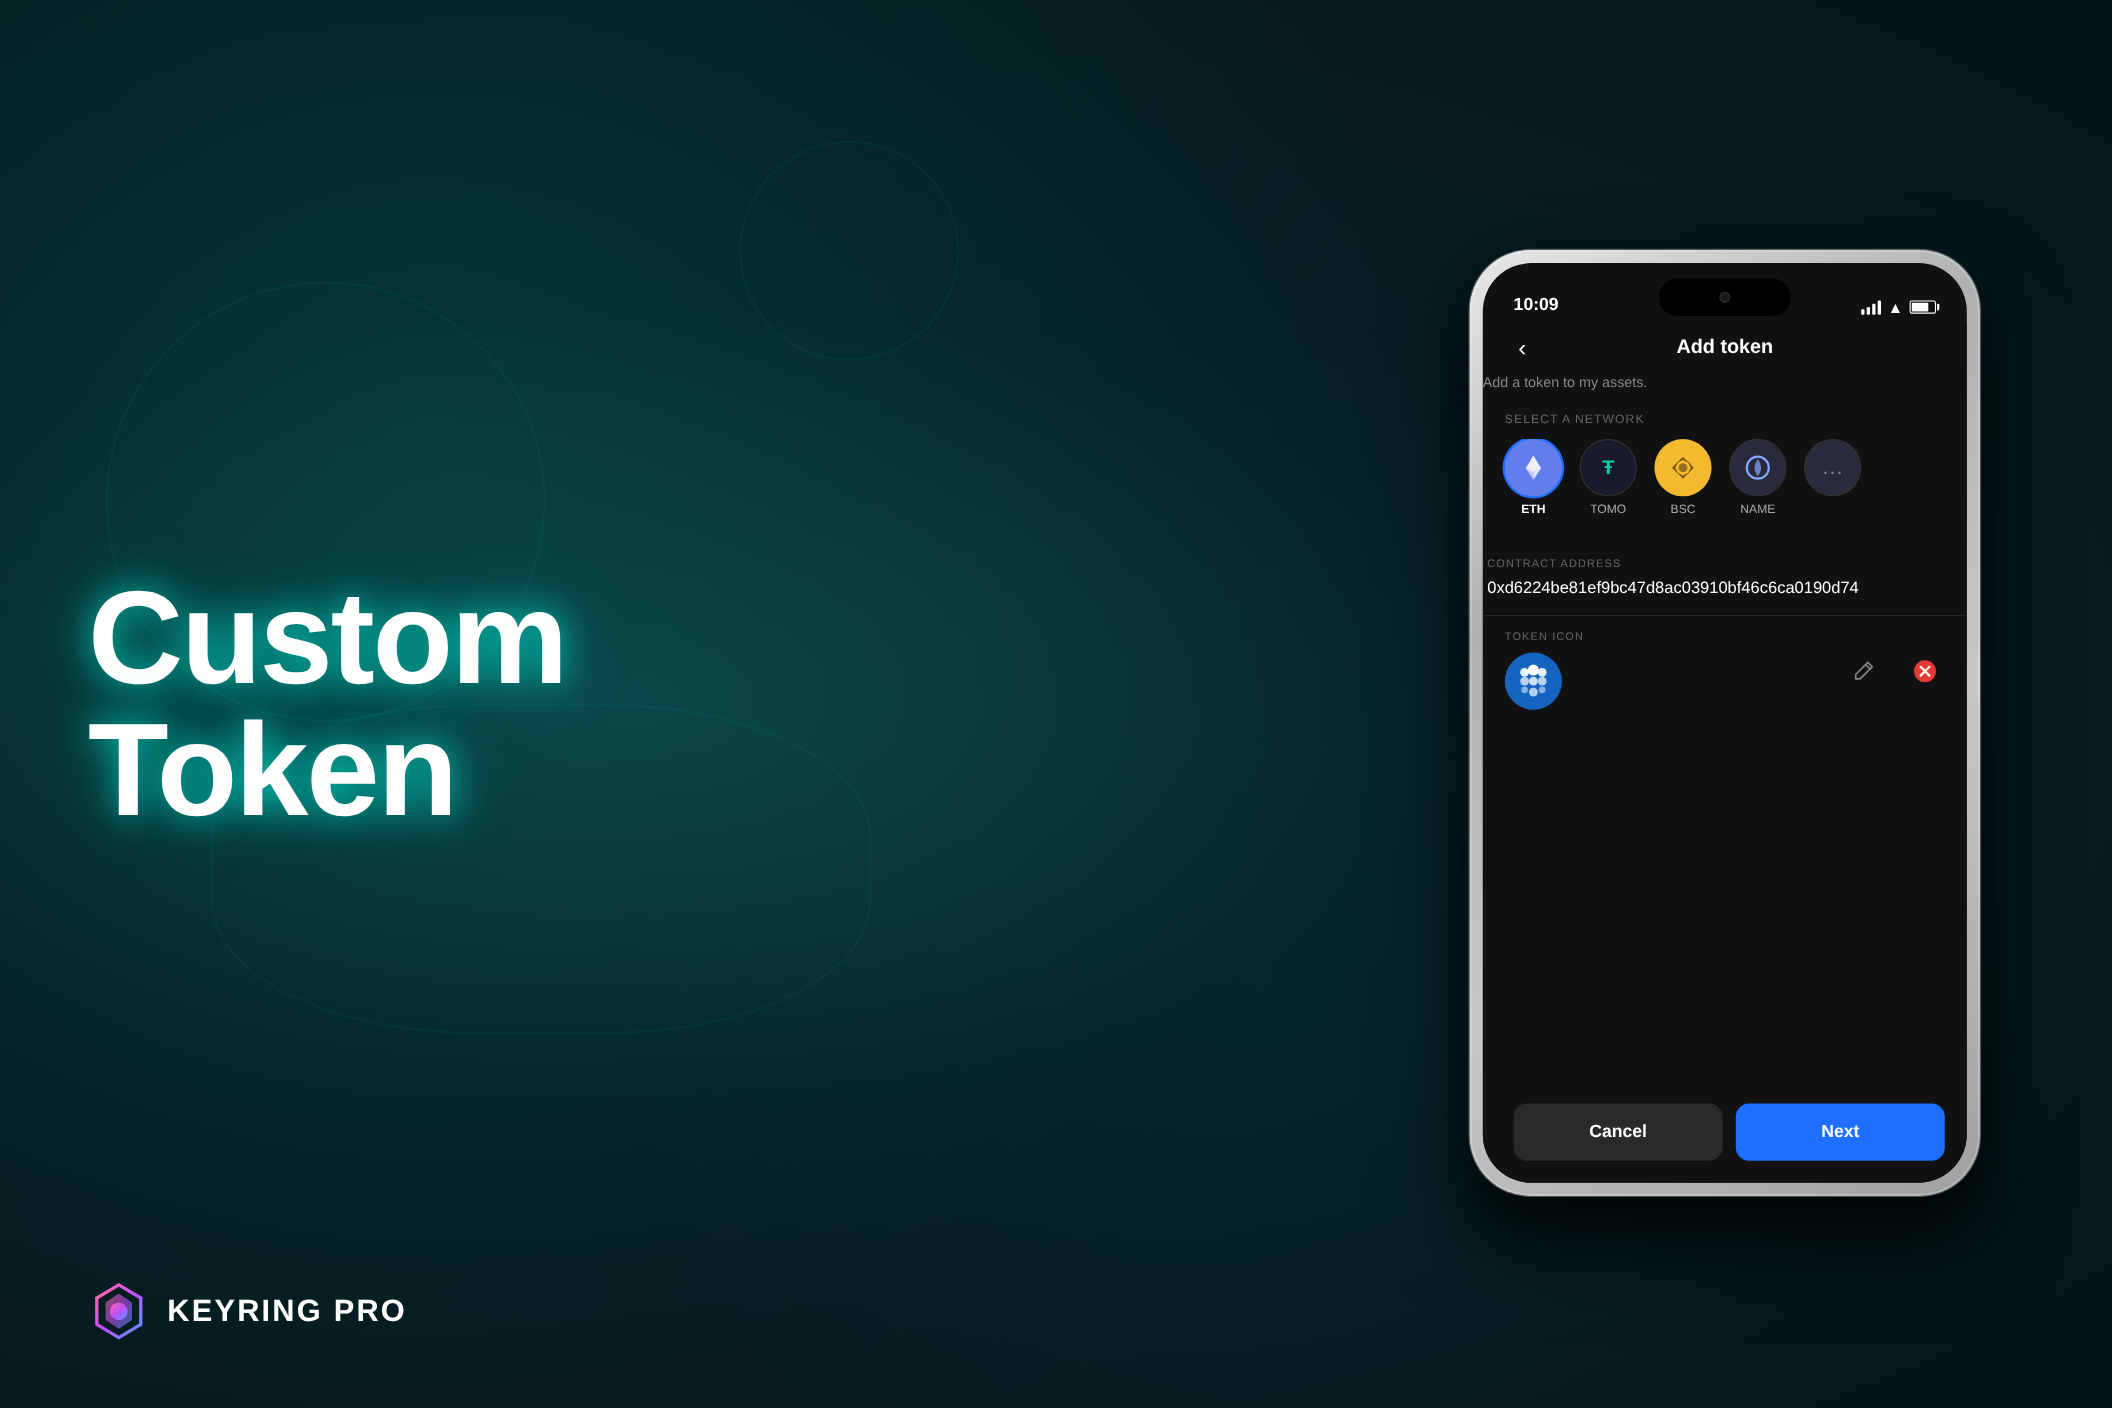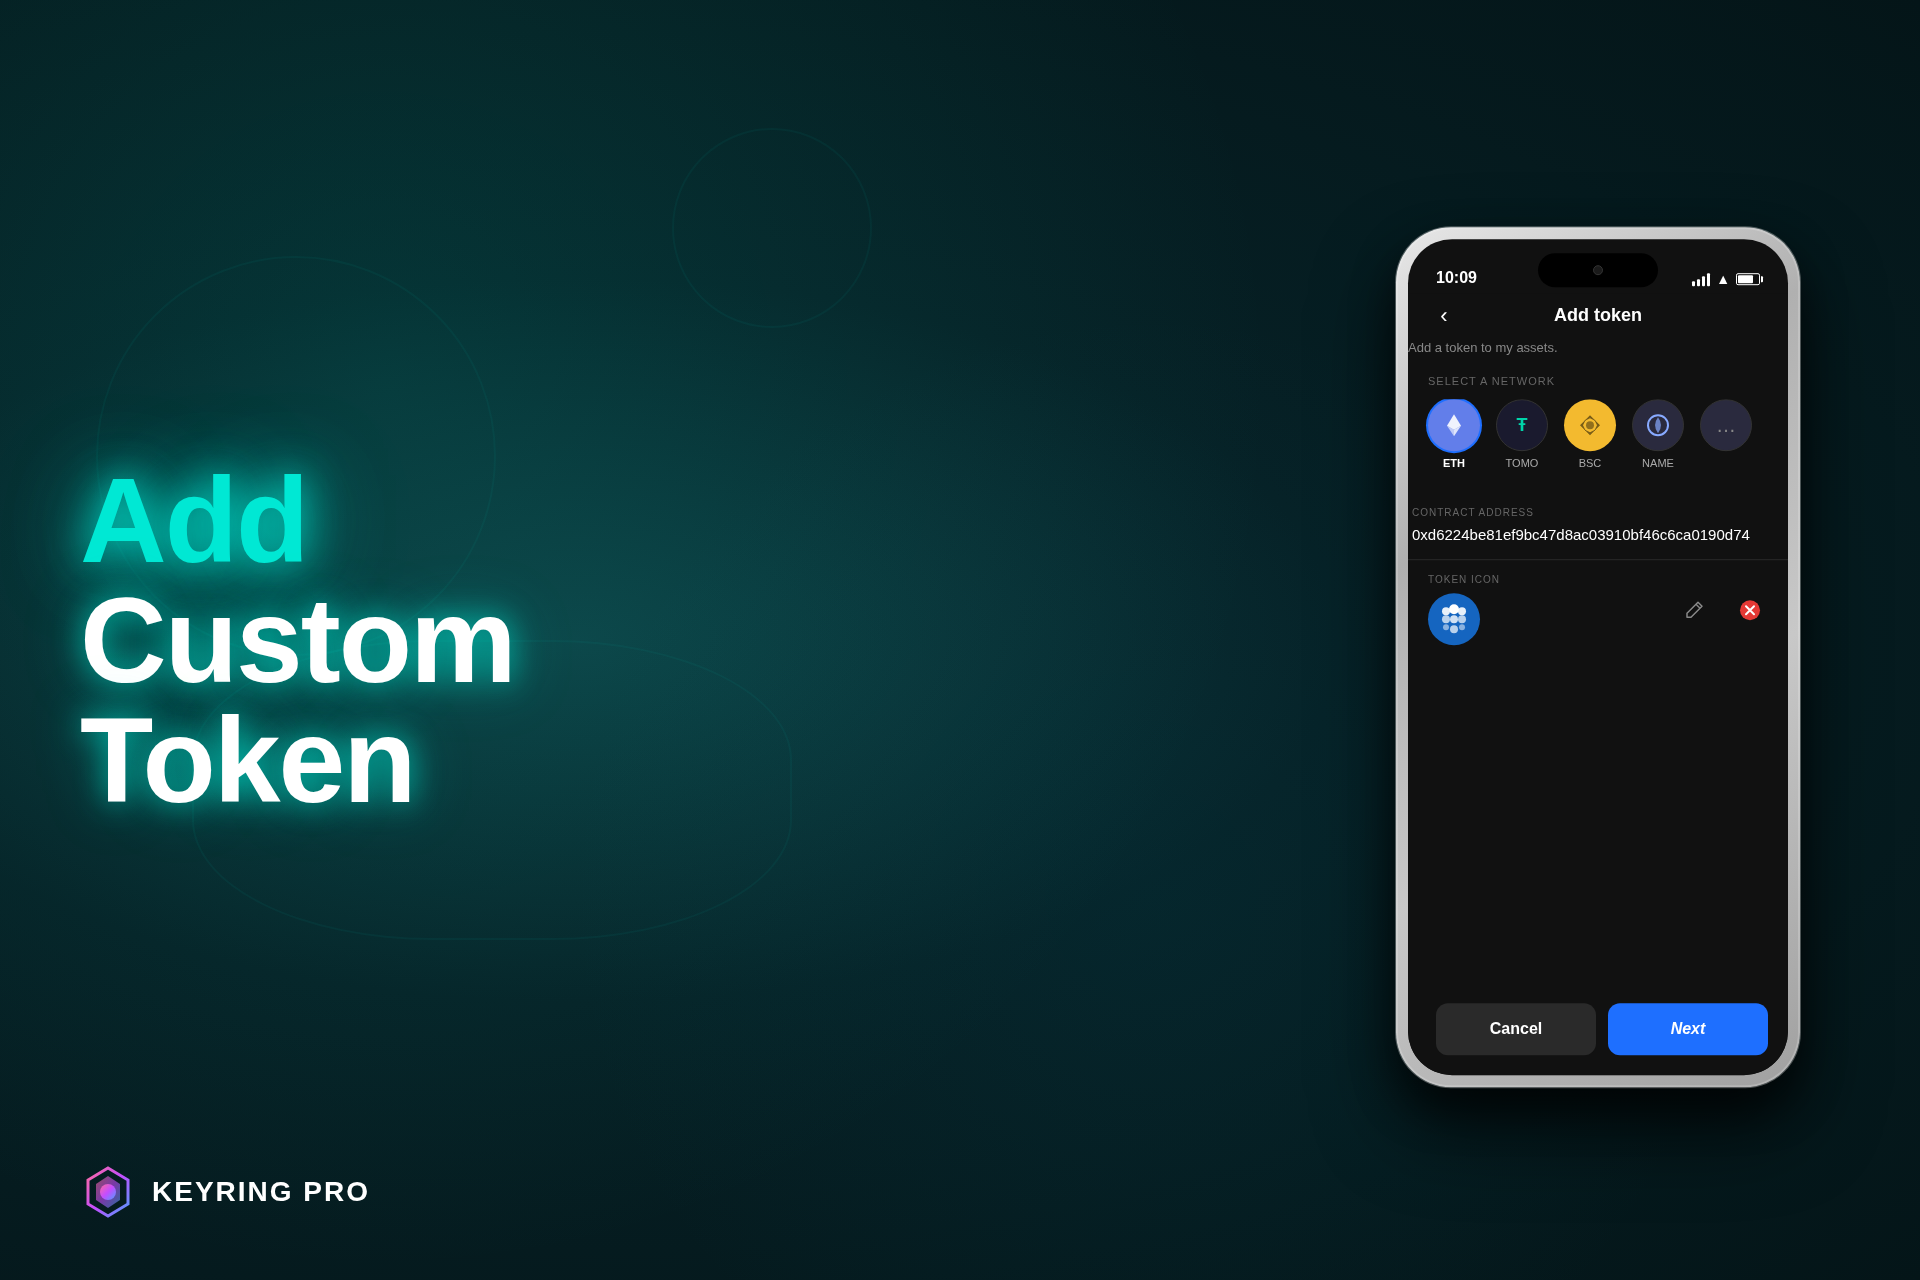--- a/index.html
+++ b/index.html
@@ -91,21 +91,21 @@
       color: #ffffff;
       letter-spacing: 2px;
     }
 
     
     .phone-wrapper {
       position: absolute;
       right: 120px;
       top: 50%;
       transform: translateY(-48%);
-      width: 404px;
+      width: 464px;
       height: 860px;
       margin-left: 12px;
     }
 
     
     .phone-frame {
       position: absolute;
       inset: 0;
       border-radius: 55px;
       background: linear-gradient(145deg, #e8e8e8 0%, #b0b0b0 30%, #c8c8c8 60%, #a0a0a0 100%);
@@ -390,37 +390,35 @@
       border-radius: 12px;
       background: #1e6fff;
       color: #ffffff;
       font-size: 16px;
       font-weight: 600;
       border: none;
       cursor: pointer;
       display: flex;
       align-items: center;
       justify-content: center;
-      font-style: italic;
     }
   </style>
 </head>
 <body>
 
 <div class="bg">
   <div class="bg-decoration">
     <div class="money-circle"></div>
     <div class="money-circle"></div>
     <div class="money-circle"></div>
   </div>
 </div>
 
 <div class="left-section">
   <h1 class="main-title">
-    <span class="add-word">Add</span>
     <span class="custom-word">Custom</span>
     <span class="token-word">Token</span>
   </h1>
 </div>
 
 <div class="logo-area">
   <svg class="logo-icon" viewBox="0 0 56 56" xmlns="http://www.w3.org/2000/svg">
     <defs>
       <linearGradient id="lg1" x1="0%" y1="0%" x2="100%" y2="100%">
         <stop offset="0%" style="stop-color:#ff6b9d"></stop>

